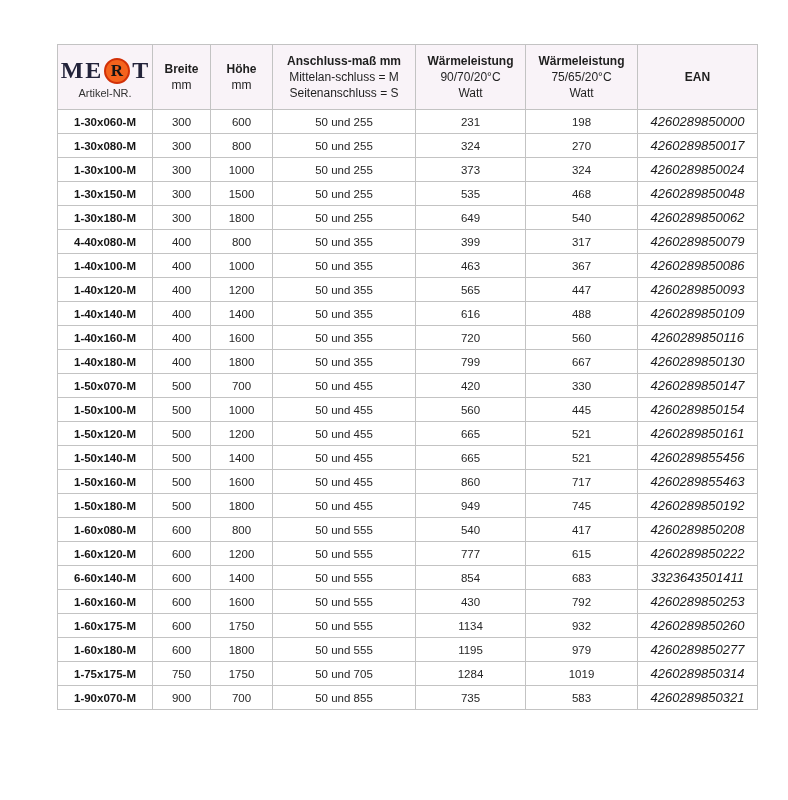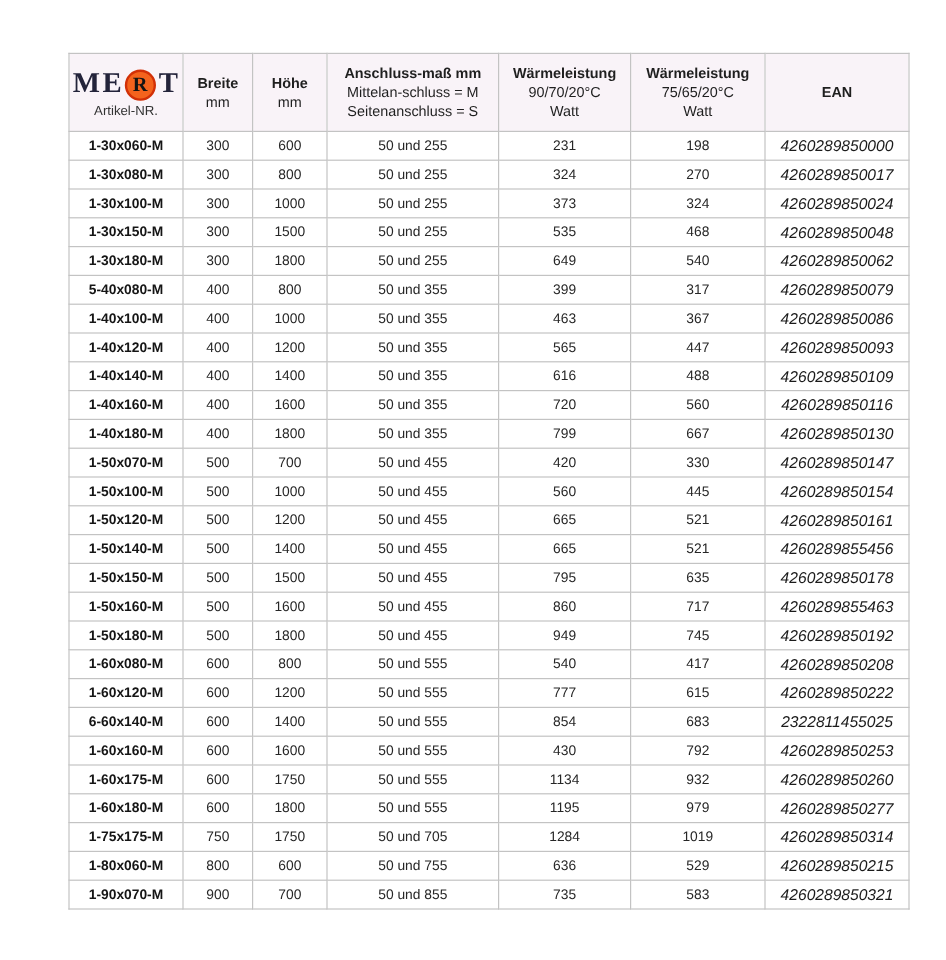--- a/index.html
+++ b/index.html
@@ -186,21 +186,21 @@
         <tr>
           <td class="artikel">1-30x180-M</td>
           <td>300</td>
           <td>1800</td>
           <td>50 und 255</td>
           <td>649</td>
           <td>540</td>
           <td class="ean">4260289850062</td>
         </tr>
         <tr>
-          <td class="artikel">5-40x080-M</td>
+          <td class="artikel">4-40x080-M</td>
           <td>400</td>
           <td>800</td>
           <td>50 und 355</td>
           <td>399</td>
           <td>317</td>
           <td class="ean">4260289850079</td>
         </tr>
         <tr>
           <td class="artikel">1-40x100-M</td>
           <td>400</td>
@@ -276,29 +276,20 @@
         <tr>
           <td class="artikel">1-50x140-M</td>
           <td>500</td>
           <td>1400</td>
           <td>50 und 455</td>
           <td>665</td>
           <td>521</td>
           <td class="ean">4260289855456</td>
         </tr>
         <tr>
-          <td class="artikel">1-50x150-M</td>
-          <td>500</td>
-          <td>1500</td>
-          <td>50 und 455</td>
-          <td>795</td>
-          <td>635</td>
-          <td class="ean">4260289850178</td>
-        </tr>
-        <tr>
           <td class="artikel">1-50x160-M</td>
           <td>500</td>
           <td>1600</td>
           <td>50 und 455</td>
           <td>860</td>
           <td>717</td>
           <td class="ean">4260289855463</td>
         </tr>
         <tr>
           <td class="artikel">1-50x180-M</td>
@@ -327,21 +318,21 @@
           <td>615</td>
           <td class="ean">4260289850222</td>
         </tr>
         <tr>
           <td class="artikel">6-60x140-M</td>
           <td>600</td>
           <td>1400</td>
           <td>50 und 555</td>
           <td>854</td>
           <td>683</td>
-          <td class="ean">2322811455025</td>
+          <td class="ean">3323643501411</td>
         </tr>
         <tr>
           <td class="artikel">1-60x160-M</td>
           <td>600</td>
           <td>1600</td>
           <td>50 und 555</td>
           <td>430</td>
           <td>792</td>
           <td class="ean">4260289850253</td>
         </tr>
@@ -366,29 +357,20 @@
         <tr>
           <td class="artikel">1-75x175-M</td>
           <td>750</td>
           <td>1750</td>
           <td>50 und 705</td>
           <td>1284</td>
           <td>1019</td>
           <td class="ean">4260289850314</td>
         </tr>
         <tr>
-          <td class="artikel">1-80x060-M</td>
-          <td>800</td>
-          <td>600</td>
-          <td>50 und 755</td>
-          <td>636</td>
-          <td>529</td>
-          <td class="ean">4260289850215</td>
-        </tr>
-        <tr>
           <td class="artikel">1-90x070-M</td>
           <td>900</td>
           <td>700</td>
           <td>50 und 855</td>
           <td>735</td>
           <td>583</td>
           <td class="ean">4260289850321</td>
         </tr>
       </tbody>
   </table>

